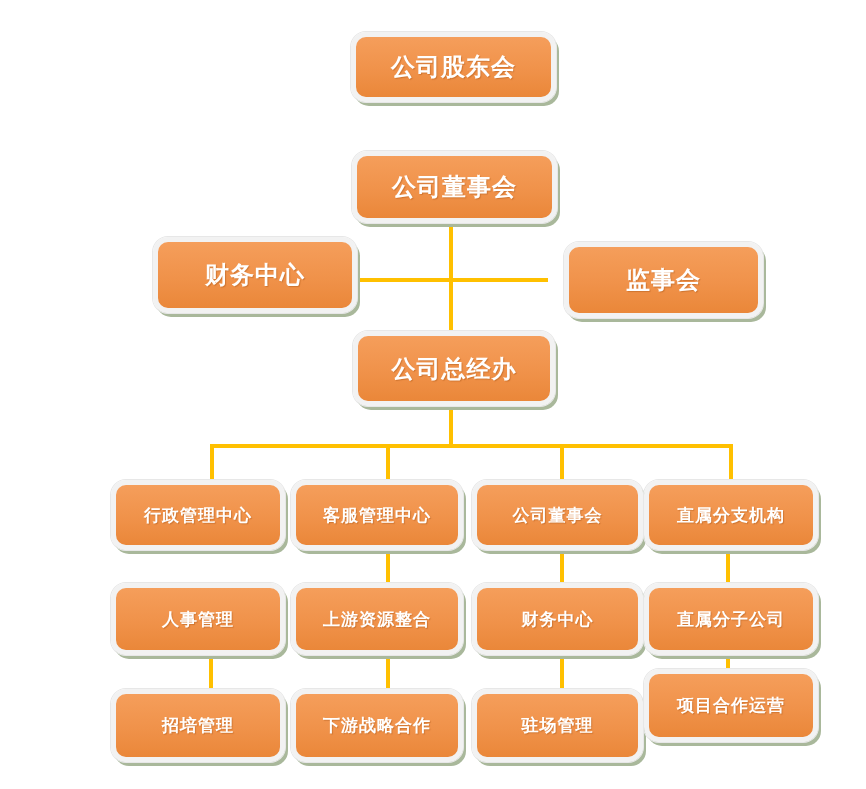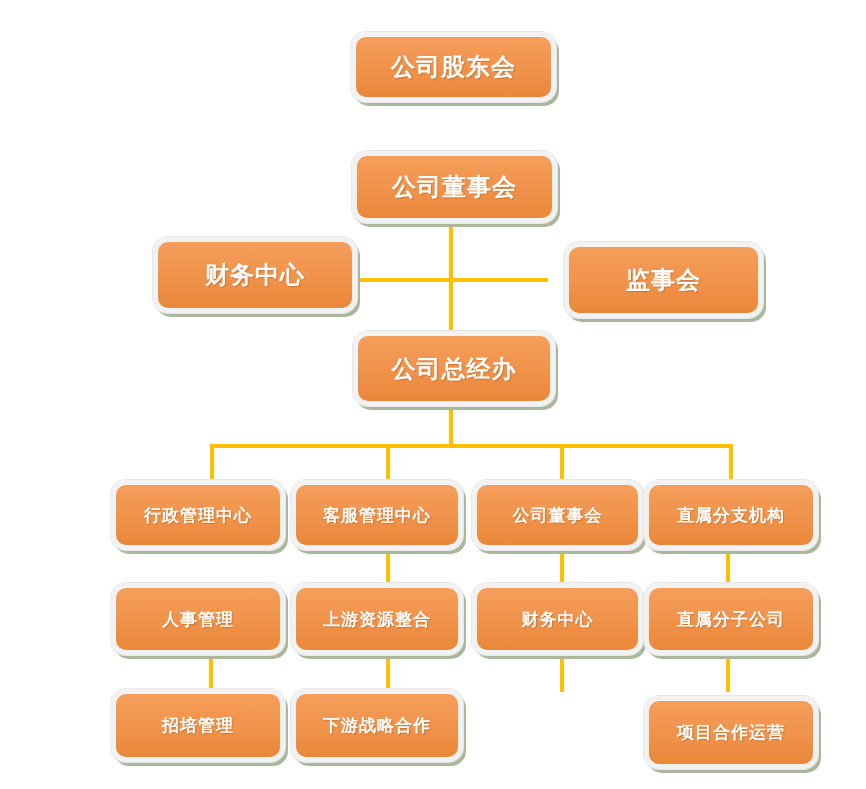--- a/index.html
+++ b/index.html
@@ -73,15 +73,16 @@
   <div class="node small" style="left:472px; top:480px; width:171px; height:70px;">公司董事会</div>
   <div class="node small" style="left:111px; top:583px; width:174px; height:72px;">人事管理</div>
 
   <div class="node small" style="left:644px; top:480px; width:174px; height:70px;">直属分支机构</div>
   <div class="node small" style="left:291px; top:583px; width:172px; height:72px;">上游资源整合</div>
   <div class="node small" style="left:472px; top:583px; width:171px; height:72px;">财务中心</div>
   <div class="node small" style="left:644px; top:583px; width:174px; height:72px;">直属分子公司</div>
 
   <div class="node small" style="left:291px; top:689px; width:172px; height:73px;">下游战略合作</div>
   <div class="node small" style="left:111px; top:689px; width:174px; height:73px;">招培管理</div>
-  <div class="node small" style="left:644px; top:696px; width:174px; height:73px;">项目合作运营</div>
+  <div class="node small" style="left:472px; top:689px; width:171px; height:73px;">驻场管理</div>
+  <div class="node small" style="left:644px; top:669px; width:174px; height:73px;">项目合作运营</div>
 
 </div>
 
 </body></html>

